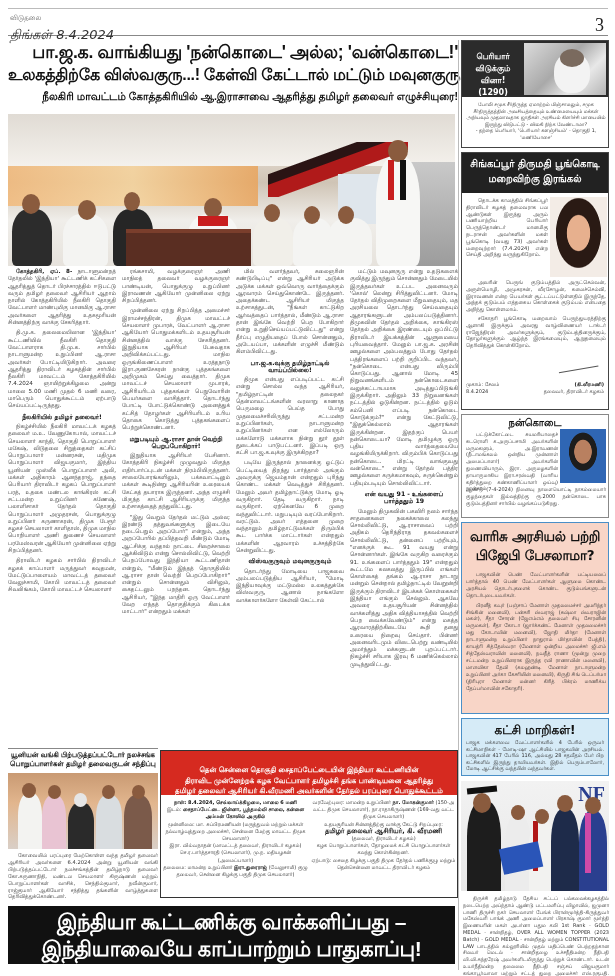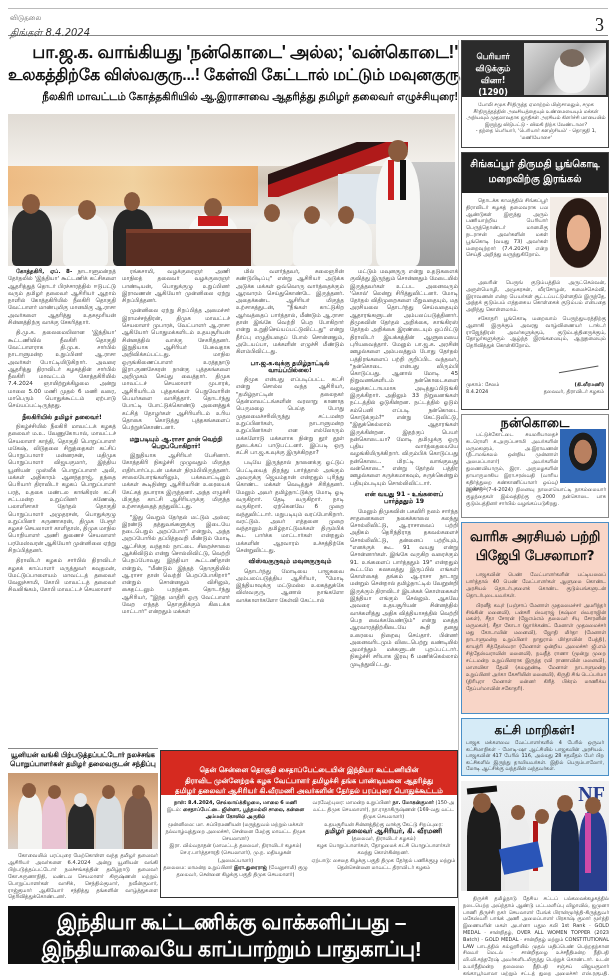--- a/index.html
+++ b/index.html
@@ -4,21 +4,21 @@
 <style>
   * { box-sizing: border-box; margin: 0; padding: 0; }
   html, body { width: 615px; height: 976px; background: #ffffff; overflow: hidden; }
   body { font-family: "DejaVu Sans", "Liberation Sans", sans-serif; color: #1a1a1a; position: relative; }
 
   .page { position: absolute; left: 0; top: 0; width: 615px; height: 976px; }
 
   
   .masthead { position: absolute; left: 8px; top: 8px; width: 600px; height: 28px; border-bottom: 1px solid #888; border-top: 1px solid #bbb; }
   .mast-paper { position: absolute; left: 2px; top: 5px; font-size: 7px; color: #6a6a6a; }
-  .mast-date { position: absolute; left: 2px; top: 18px; font-size: 10px; color: #333; font-style: italic; }
+  .mast-date { position: absolute; left: 2px; top: 18px; font-size: 13px; color: #333; font-style: italic; }
   .mast-page { position: absolute; right: 4px; top: 6px; font-family: "Liberation Serif", serif; font-size: 18px; color: #222; }
 
   
   .headline-block { position: absolute; left: 8px; top: 40px; width: 450px; height: 76px; text-align: right; }
   .hl1 { font-family: "Liberation Sans", sans-serif; font-weight: bold; font-size: 17.5px; line-height: 24px; color: #111; letter-spacing: -0.3px; white-space: nowrap; }
   .hl2 { font-family: "Liberation Sans", sans-serif; font-weight: bold; font-size: 16px; line-height: 22px; color: #111; white-space: nowrap; letter-spacing: -0.3px; }
   .hl3 { font-family: "Liberation Sans", sans-serif; font-weight: bold; font-size: 10.5px; line-height: 16px; color: #111; white-space: nowrap; margin-top: 2px; }
 
   
   .main-photo { position: absolute; left: 8px; top: 114px; width: 447px; height: 152px; overflow: hidden;
@@ -71,21 +71,21 @@
   .obit-photo { position: absolute; left: 88px; top: 44px; width: 57px; height: 80px; background: radial-gradient(ellipse at 50% 45%, #e7b08e 0 28%, #2a1a14 30% 55%, #f3ece6 57%); }
   .obit-text1 { position: absolute; left: 4px; top: 44px; width: 82px; font-size: 5.2px; line-height: 6.8px; color: #333; text-align: justify; text-indent: 12px; }
   .obit-text2 { position: absolute; left: 4px; top: 126px; width: 140px; font-size: 5.2px; line-height: 6.8px; color: #333; text-align: justify; }
   .obit-text2 p { text-indent: 12px; margin-bottom: 2px; }
   .obit-sign { position: absolute; left: 95px; top: 197px; width: 40px; height: 20px; border-bottom: 1px solid #555; transform: rotate(-10deg); }
   .obit-place { position: absolute; left: 4px; top: 228px; font-size: 5px; line-height: 7px; color: #333; }
   .obit-signer { position: absolute; right: 4px; top: 228px; font-size: 5px; line-height: 7px; color: #333; text-align: right; }
   .obit-signer b { color: #111; }
 
   .gift-box { position: absolute; left: 0; top: 374px; width: 148px; height: 104px; border: 1px solid #888; }
-  .gift-head { text-align: center; font-weight: bold; font-size: 13px; line-height: 12px; color: #111; padding-top: 2px; }
+  .gift-head { text-align: center; font-weight: bold; font-size: 10px; line-height: 12px; color: #111; padding-top: 2px; }
   .gift-photo { position: absolute; left: 98px; top: 14px; width: 46px; height: 54px; background: radial-gradient(ellipse at 50% 42%, #b98060 0 26%, #1d1d1d 28% 42%, #2f66b4 44%); }
   .gift-text { position: absolute; left: 4px; top: 16px; width: 92px; font-size: 5px; line-height: 6.8px; color: #333; text-align: justify; text-indent: 10px; }
   .gift-text2 { position: absolute; left: 4px; top: 71px; width: 140px; font-size: 5px; line-height: 6.8px; color: #333; text-align: justify; }
 
   .dynasty-box { position: absolute; left: 0; top: 482px; width: 148px; height: 192px; background: #f8d5c7; border: 1px solid #4a8fc7; }
   .dynasty-head { text-align: center; font-weight: bold; font-size: 13.5px; line-height: 19px; color: #111; padding-top: 4px; letter-spacing: -0.3px; }
   .dynasty-text { position: absolute; left: 4px; top: 48px; width: 140px; font-size: 5px; line-height: 6.9px; color: #333; text-align: justify; }
   .dynasty-text p { text-indent: 10px; margin-bottom: 3px; }
 
   .switch-box { position: absolute; left: 0; top: 678px; width: 148px; height: 58px; background: #d6ebf7; border: 1px solid #4a8fc7; }

